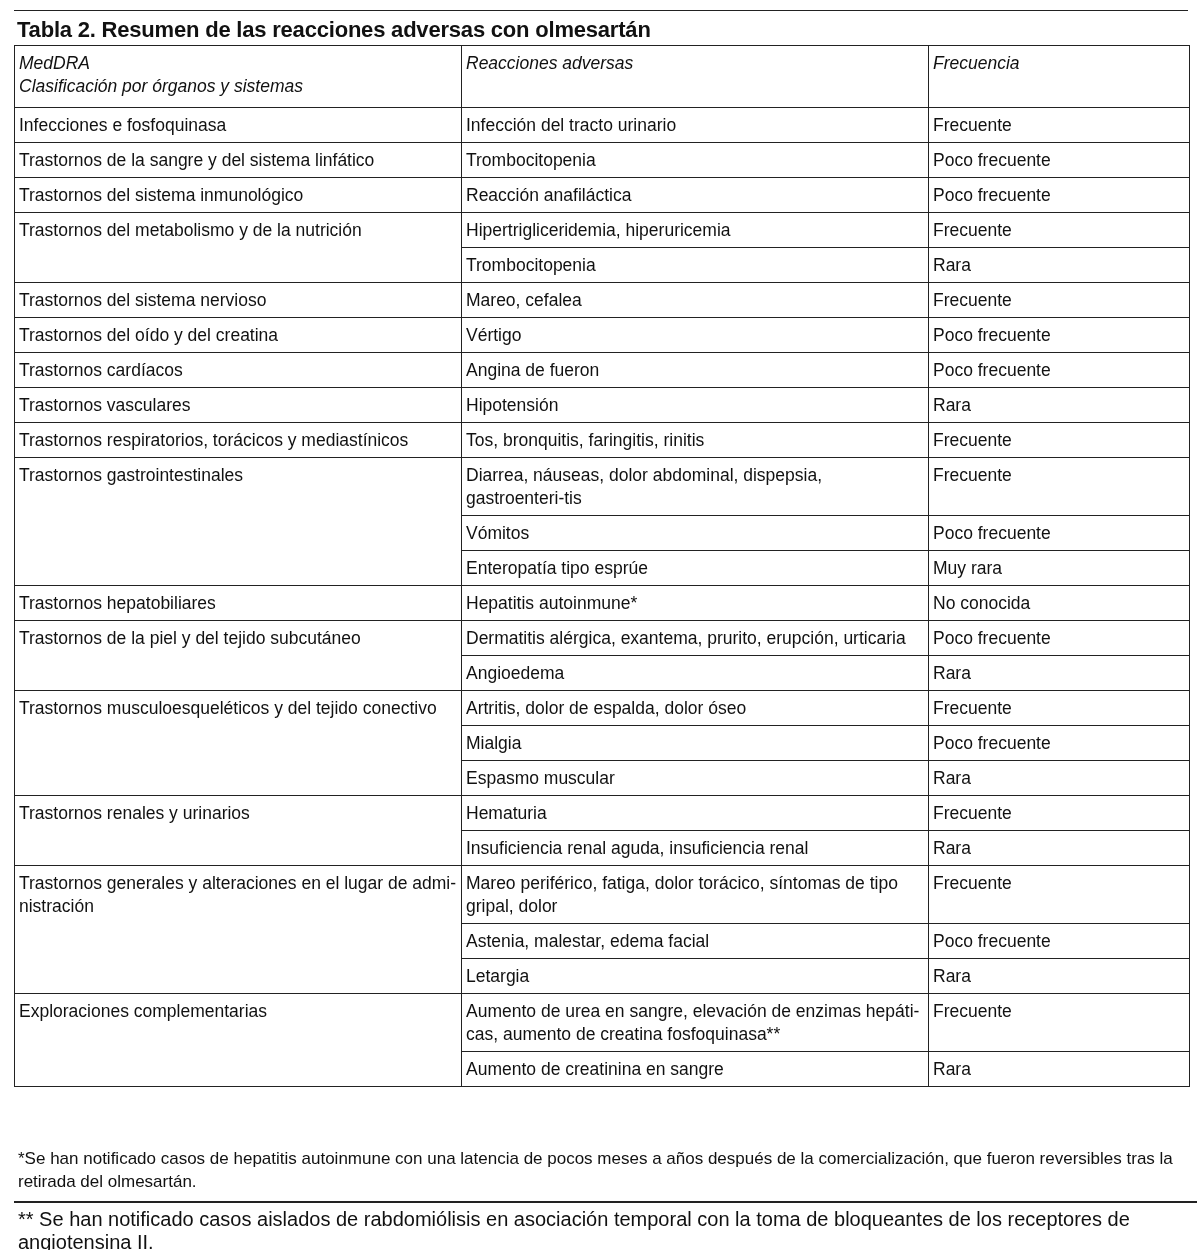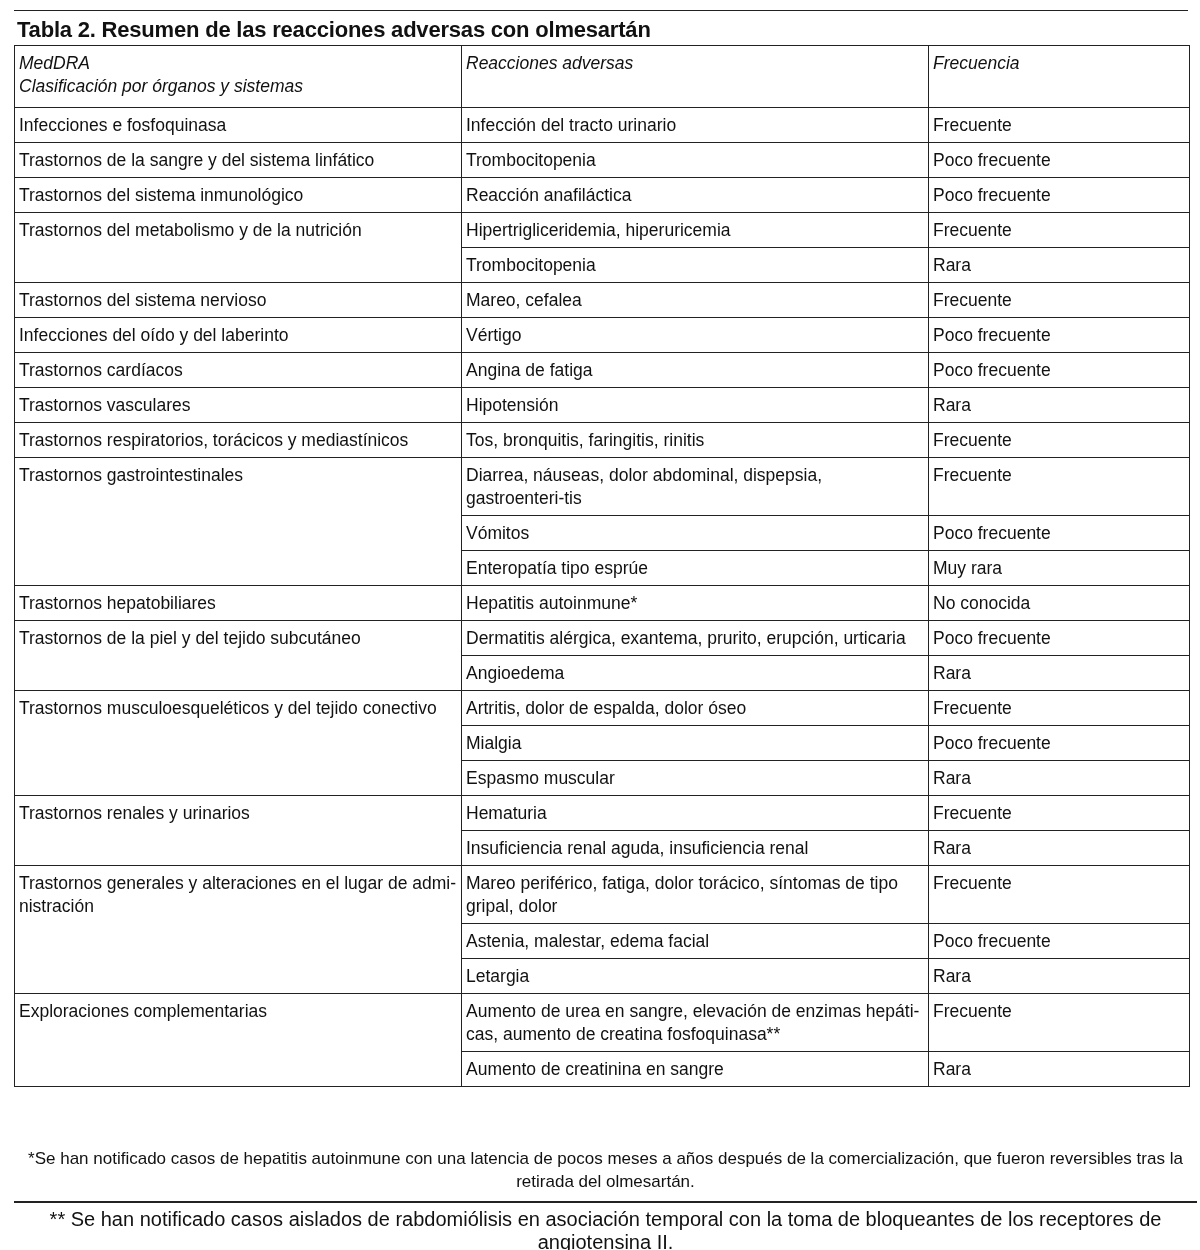--- a/index.html
+++ b/index.html
@@ -3,21 +3,21 @@
 <meta charset="utf-8">
 <style>
 html,body{margin:0;padding:0;background:#fff;}
 body{width:1200px;height:1250px;position:relative;font-family:"Liberation Sans",sans-serif;color:#111;font-size:17.5px;}
 .topline{position:absolute;left:14px;top:10px;width:1174px;border-top:1.5px solid #222;}
 .title{position:absolute;left:17px;top:17px;font-weight:bold;font-size:22px;letter-spacing:-0.2px;}
 table{position:absolute;left:14px;top:45px;width:1175px;border-collapse:collapse;table-layout:fixed;}
 td{border:1.5px solid #222;vertical-align:top;padding:6px 4px 5px 4px;line-height:23px;}
 col.c1{width:447px;} col.c2{width:467px;} col.c3{width:261px;}
 tr.h td{font-style:italic;height:50px;}
-.notes{position:absolute;left:14px;width:1175px;text-align:center;}
+.notes{position:absolute;left:14px;width:1175px;}
 .n1{top:1147px;border-bottom:2px solid #222;padding:0 4px 8px 4px;line-height:23px;font-size:17px;}
 .n2{top:1208px;border-bottom:2px solid #222;padding:0 4px 0 4px;font-size:20px;}
 </style>
 </head>
 <body>
 
 <div class="topline"></div>
 <div class="title">Tabla 2. Resumen de las reacciones adversas con olmesartán</div>
 
 <table>
@@ -55,27 +55,27 @@
       <tr>
         <td>Trombocitopenia</td>
         <td>Rara</td>
       </tr>
       <tr>
         <td rowspan="1">Trastornos del sistema nervioso</td>
         <td>Mareo, cefalea</td>
         <td>Frecuente</td>
       </tr>
       <tr>
-        <td rowspan="1">Infecciones del oído y del laberinto</td>
+        <td rowspan="1">Trastornos del oído y del creatina</td>
         <td>Vértigo</td>
         <td>Poco frecuente</td>
       </tr>
       <tr>
         <td rowspan="1">Trastornos cardíacos</td>
-        <td>Angina de fatiga</td>
+        <td>Angina de fueron</td>
         <td>Poco frecuente</td>
       </tr>
       <tr>
         <td rowspan="1">Trastornos vasculares</td>
         <td>Hipotensión</td>
         <td>Rara</td>
       </tr>
       <tr>
         <td rowspan="1">Trastornos respiratorios, torácicos y mediastínicos</td>
         <td>Tos, bronquitis, faringitis, rinitis</td>

